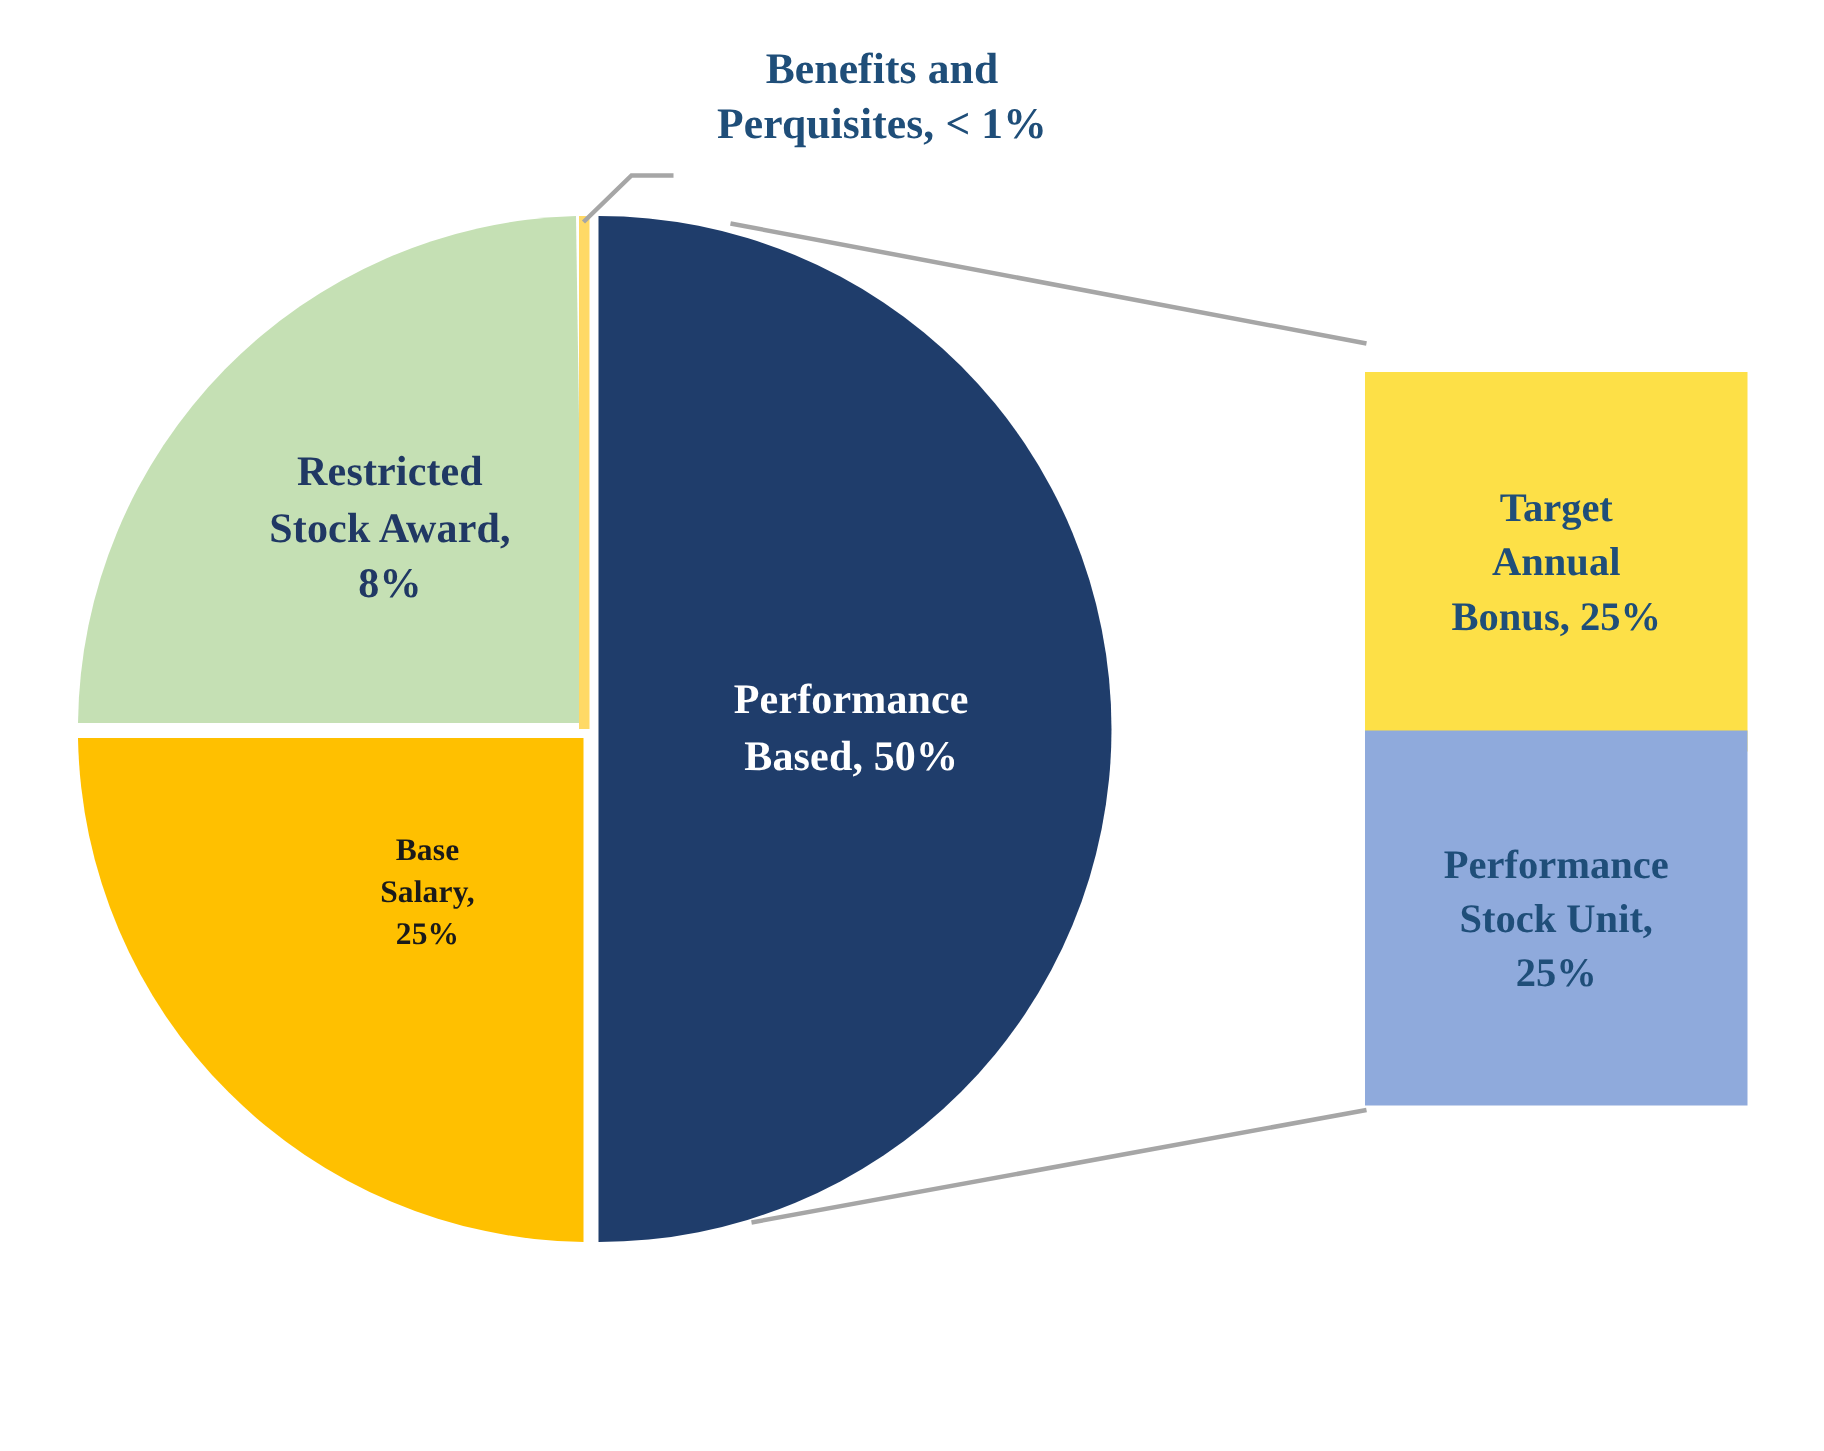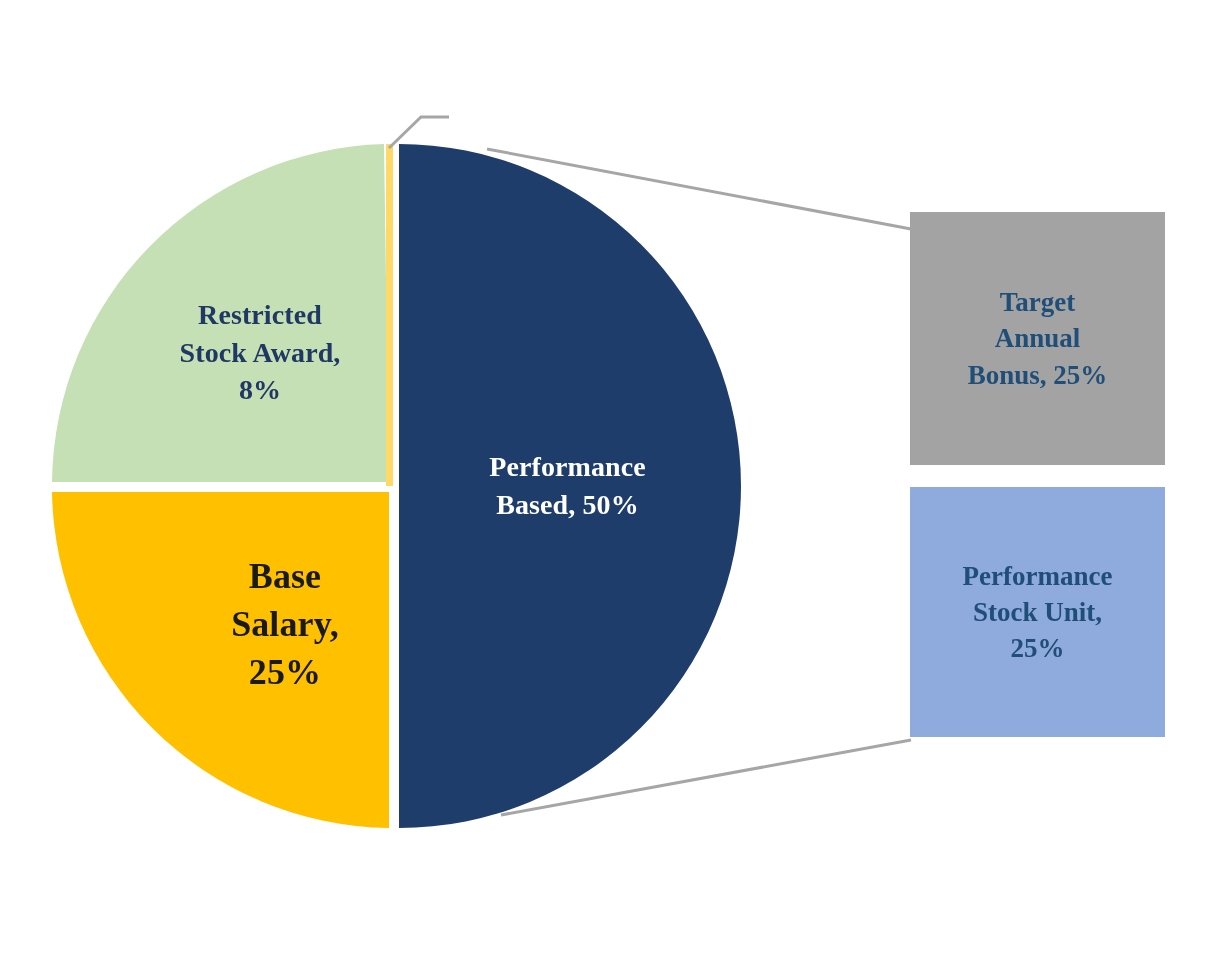--- a/index.html
+++ b/index.html
@@ -50,21 +50,21 @@
     left: 130px;
     top: 296px;
     width: 260px;
     font-size: 28px;
     line-height: 1.34;
   }
   #label-base-salary {
     left: 175px;
     top: 552px;
     width: 220px;
-    font-size: 36px;
+    font-size: 21px;
     line-height: 1.34;
     text-align: center;
   }
   #label-performance {
     left: 430px;
     top: 448px;
     width: 275px;
     font-size: 28px;
     line-height: 1.34;
   }
@@ -72,24 +72,24 @@
   
   .callout-box {
     position: absolute;
     display: flex;
     align-items: center;
     justify-content: center;
     text-align: center;
   }
   #box-target-bonus {
     left: 910px;
-    top: 212px;
+    top: 248px;
     width: 255px;
     height: 253px;
-    background: #a3a3a3;
+    background: #fde047;
   }
   #box-psu {
     left: 910px;
     top: 487px;
     width: 255px;
     height: 250px;
     background: #8FAADC;
   }
   .callout-box .box-text {
     font-size: 27px;
@@ -113,20 +113,22 @@
     <path d="M 52 482 A 342 342 0 0 1 384 144 L 389 482 Z" fill="#C5E0B4"></path>
 
     <path d="M 386 144 L 393 144 L 393 486 L 386 486 Z" fill="#FFD966"></path>
 
     <polyline points="389,148 421,117 449,117" fill="none" stroke="#A6A6A6" stroke-width="3"></polyline>
 
     <line x1="487" y1="149" x2="911" y2="229" stroke="#A6A6A6" stroke-width="3"></line>
     <line x1="501" y1="815" x2="911" y2="740" stroke="#A6A6A6" stroke-width="3"></line>
   </svg>
 
+  <div class="lbl lbl-navy-text" id="callout-title">Benefits and
+Perquisites, &lt; 1%</div>
 
   <div class="lbl lbl-dark-text" id="label-restricted">Restricted
 Stock Award,
 8%</div>
 
   <div class="lbl lbl-black-text" id="label-base-salary">Base
 Salary,
 25%</div>
 
   <div class="lbl lbl-white-text" id="label-performance">Performance

